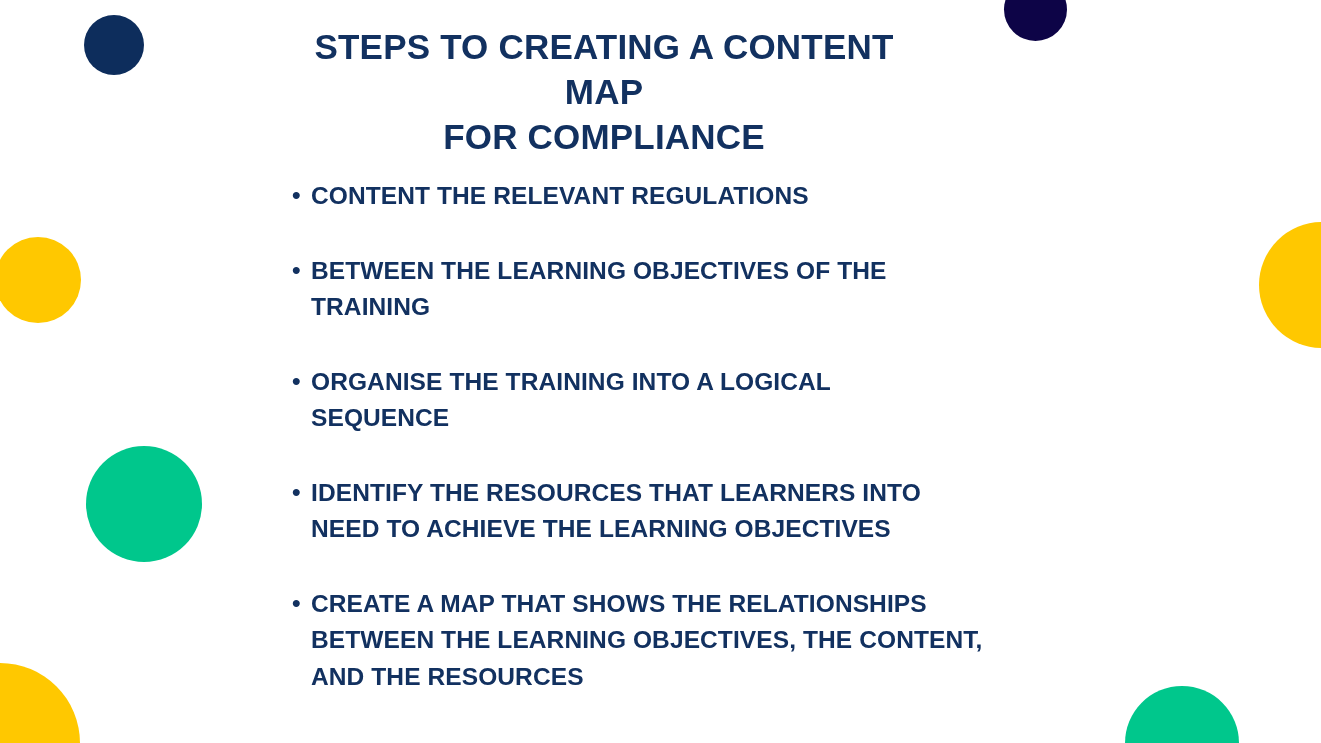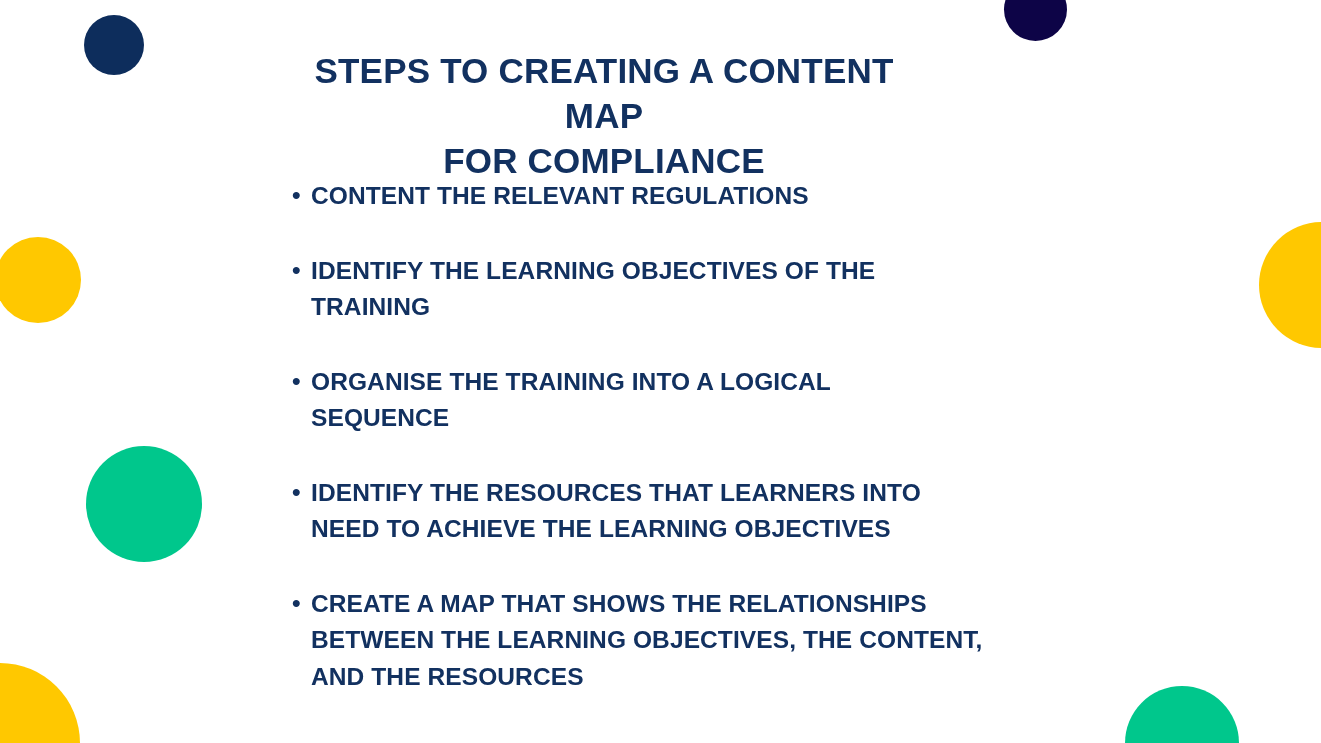--- a/index.html
+++ b/index.html
@@ -70,21 +70,21 @@
     top: 686px;
     width: 114px;
     height: 114px;
     background: #00C78C;
   }
 
   
   .title {
     position: absolute;
     left: 290px;
-    top: 48px;
+    top: 24px;
     width: 628px;
     text-align: center;
     color: #123160;
     font-size: 35px;
     font-weight: bold;
     line-height: 45px;
     letter-spacing: 0.2px;
     white-space: pre-line;
   }
 
@@ -140,21 +140,21 @@
 
   <div class="bullet-list">
 
     <div class="bullet-item">
       <span class="bullet-marker">•</span>
       <span class="bullet-text">CONTENT THE RELEVANT REGULATIONS</span>
     </div>
 
     <div class="bullet-item">
       <span class="bullet-marker">•</span>
-      <span class="bullet-text">IDENTIFY THE LEARNING OBJECTIVES OF THE
+      <span class="bullet-text">BETWEEN THE LEARNING OBJECTIVES OF THE
 TRAINING</span>
     </div>
 
     <div class="bullet-item">
       <span class="bullet-marker">•</span>
       <span class="bullet-text">ORGANISE THE TRAINING INTO A LOGICAL
 SEQUENCE</span>
     </div>
 
     <div class="bullet-item">

